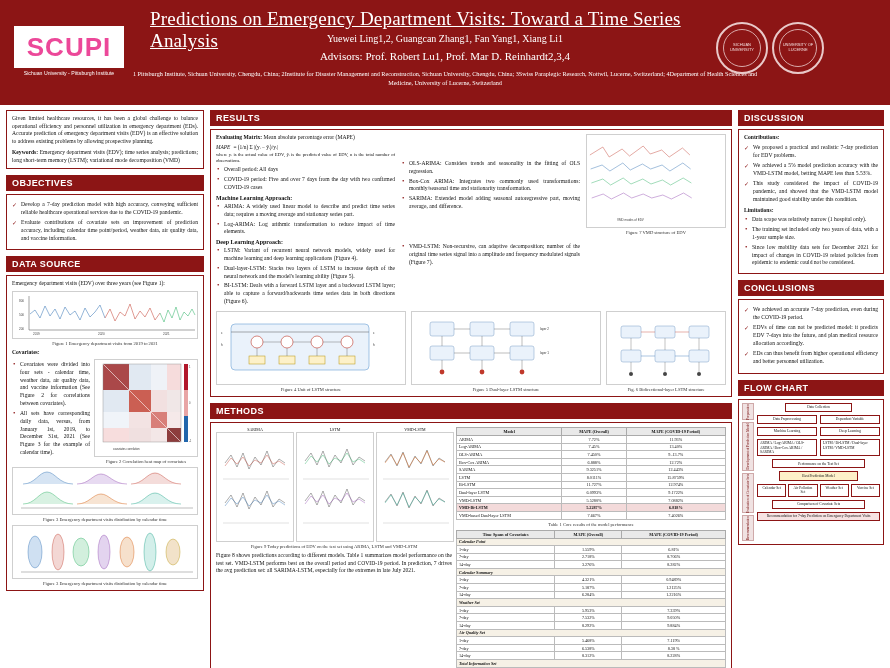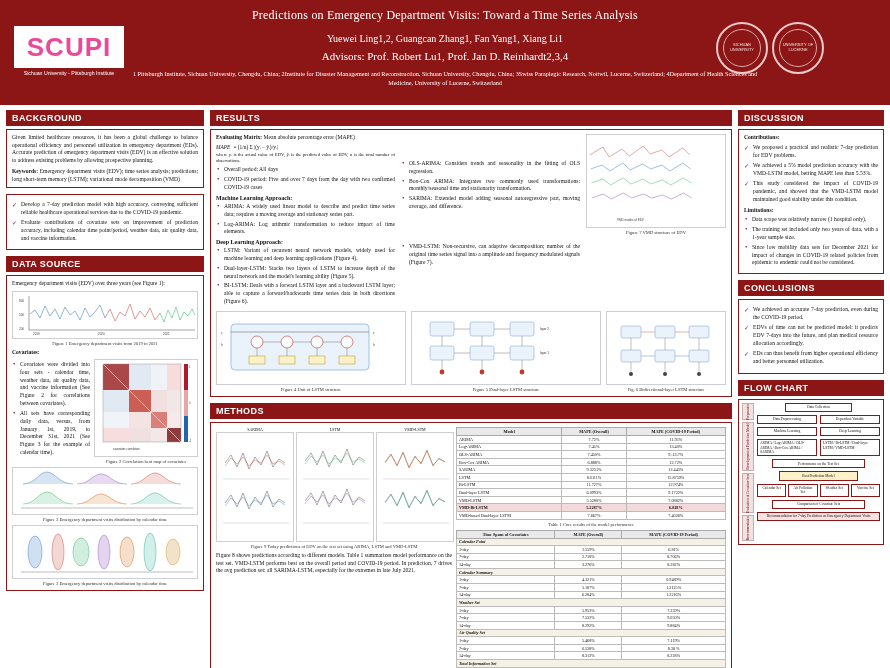--- a/index.html
+++ b/index.html
@@ -23,22 +23,22 @@
   }
   .logo-mark{
     font-family:"Liberation Sans", sans-serif;
     font-weight:bold;font-size:26px;letter-spacing:1px;color:#ec4899;
   }
   .logo-sub{
     position:absolute;left:14px;top:70px;width:110px;text-align:center;
     font-size:5.2px;color:#fff;font-family:"Liberation Sans", sans-serif;
   }
   .title{
-    position:absolute;left:150px;top:8px;width:590px;text-align:center;
-    font-size:12px;letter-spacing:.2px;
+    position:absolute;left:150px;top:8px;width:590px;
+    font-size:19px;letter-spacing:.2px;text-decoration:underline;
   }
   .authors{
     position:absolute;left:150px;top:33px;width:590px;text-align:center;
     font-size:10px;
   }
   .advisors{
     position:absolute;left:150px;top:50px;width:590px;text-align:center;
     font-size:11px;
   }
   .affil{
@@ -121,42 +121,42 @@
 <div class="poster">
 
   <div class="header">
     <div class="logo-box">
       <span class="logo-mark">SCUPI</span>
     </div>
     <div class="logo-sub">Sichuan University - Pittsburgh Institute</div>
 
     <div class="title">Predictions on Emergency Department Visits: Toward a Time Series Analysis</div>
     <div class="authors">Yuewei Ling1,2, Guangcan Zhang1, Fan Yang1, Xiang Li1</div>
-    <div class="advisors">Advisors: Prof. Robert Lu1, Prof. Jan D. Reinhardt2,3,4</div>
+    <div class="advisors">Advisors: Prof. Robert Lu1, Prof. Mar D. Reinhardt2,3,4</div>
     <div class="affil">1 Pittsburgh Institute, Sichuan University, Chengdu, China; 2Institute for Disaster Management and Reconstruction, Sichuan University, Chengdu, China; 3Swiss Paraplegic Research, Nottwil, Lucerne, Switzerland; 4Department of Health Sciences and Medicine, University of Lucerne, Switzerland</div>
 
     <div class="seal s1">
       <div class="seal-inner">SICHUAN UNIVERSITY</div>
     </div>
     <div class="seal s2">
       <div class="seal-inner">UNIVERSITY OF LUCERNE</div>
     </div>
   </div>
 
   <div class="col colL">
 
-    <div class="sec-title">BACKGROUND</div>
     <div class="panel">
       <div class="body-text">Given limited healthcare resources, it has been a global challenge to balance operational efficiency and personnel utilization in emergency department (EDs). Accurate prediction of emergency department visits (EDV) is an effective solution to address existing problems by allowing prospective planning.</div>
       <div class="body-text" style="margin-top:3px;">
         <b>Keywords:</b>
         <span>Emergency department visits (EDV); time series analysis; predictions; long short-term memory (LSTM); variational mode decomposition (VMD)</span>
       </div>
     </div>
 
+    <div class="sec-title">OBJECTIVES</div>
     <div class="panel">
       <ul class="cks">
         <li>Develop a 7-day prediction model with high accuracy, conveying sufficient reliable healthcare operational services due to the COVID-19 pandemic.</li>
         <li>Evaluate contributions of covariate sets on improvement of prediction accuracy, including calendar time point/period, weather data, air quality data, and vaccine information.</li>
       </ul>
     </div>
 
     <div class="sec-title">DATA SOURCE</div>
     <div class="panel">
       <div class="body-text">Emergency department visits (EDV) over three years (see Figure 1):</div>

